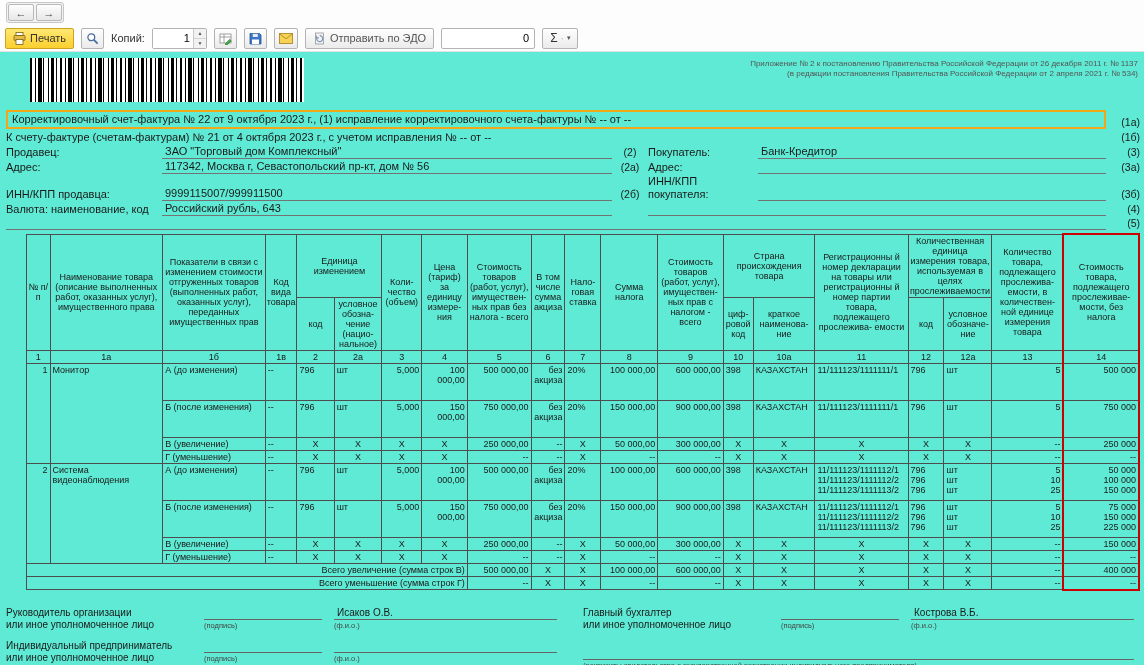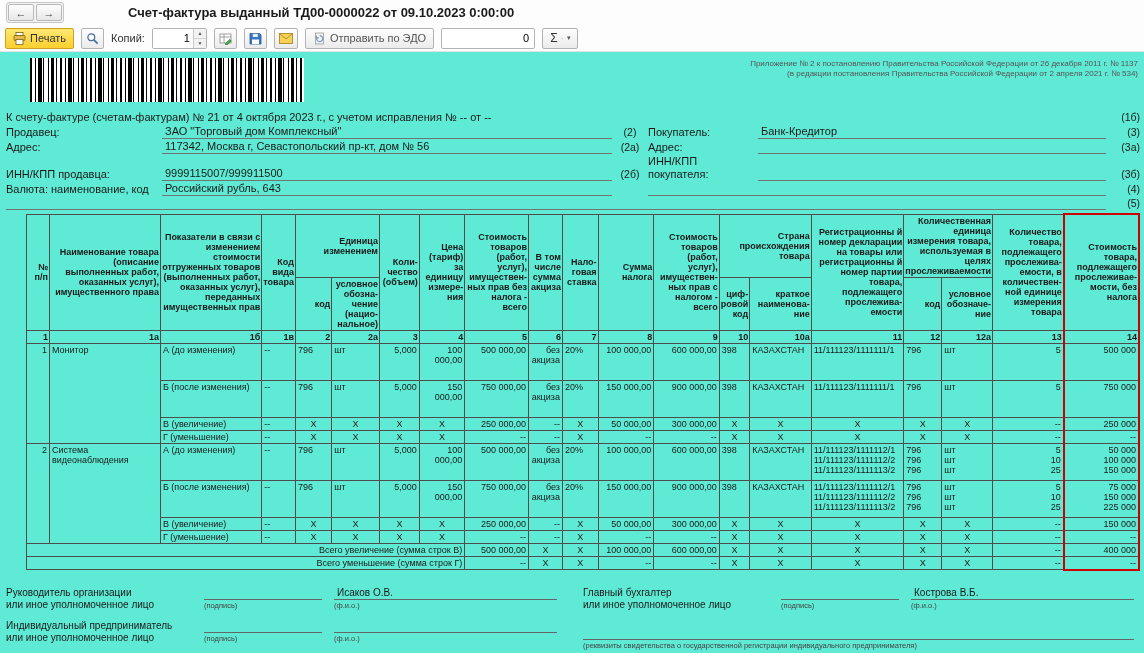--- a/index.html
+++ b/index.html
@@ -44,21 +44,21 @@
   .v2{flex:1}
   .fref{width:36px;flex:none;text-align:center;font-size:10.5px;white-space:nowrap}
   .fref.right{width:34px;text-align:right}
   .fgap{width:36px;flex:none}
   .l2{width:110px;flex:none}
   .orangebox{flex:1;border:2px solid #f0a818;padding:1px 4px;font-size:11px;line-height:13px;white-space:nowrap;overflow:hidden}
   .plainline{flex:1;padding:1px 6px 0 0;font-size:11px}
   
   table.inv{border-collapse:collapse;table-layout:fixed;margin:3px 0 0 20px;font-size:9px;line-height:10px}
   table.inv th,table.inv td{border:1px solid #4d4d4d;padding:1px 2px;word-wrap:break-word;overflow-wrap:break-word}
-  table.inv thead th{text-align:right;vertical-align:middle;font-weight:bold;padding:1px 1px}
+  table.inv thead th{text-align:center;vertical-align:middle;font-weight:normal;padding:1px 1px}
   table.inv td{vertical-align:top;white-space:pre-line}
   td.l{text-align:left} td.r{text-align:right} td.c{text-align:center}
   td.mid{vertical-align:middle}
   td.brk{word-break:break-all}
   tr.tall{height:37px}
   tr.numrow th{height:11px;padding:0}
   .redL{border-left:2px solid #cc0000 !important}
   .redR{border-right:2px solid #cc0000 !important}
   .redT{border-top:2px solid #cc0000 !important}
   .redB{border-bottom:2px solid #cc0000 !important}
@@ -78,21 +78,20 @@
 
 <div class="titlebar">
   <div class="navgroup">
     <div class="navbtn">
         <span>←</span>
       </div>
     <div class="navbtn">
         <span>→</span>
       </div>
   </div>
-  <div class="wintitle">Счет-фактура выданный ТД00-0000022 от 09.10.2023 0:00:00</div>
 </div>
 
 <div class="toolbar">
   <button class="btn print">
     <svg width="13" height="13" viewBox="0 0 13 13">
         <rect x="3" y="0.5" width="7" height="3" fill="#fdfdfd" stroke="#7d6017" stroke-width="0.8"></rect>
         <rect x="1" y="3.5" width="11" height="5" rx="0.8" fill="#e3bd45" stroke="#7d6017" stroke-width="0.8"></rect>
         <rect x="3" y="7.5" width="7" height="5" fill="#fff" stroke="#7d6017" stroke-width="0.8"></rect>
       </svg>
     <span>Печать</span>
@@ -149,20 +148,24 @@
 </div>
 
 <div class="doc">
 
   <div class="dochead">
     <div class="barcode"></div>
     <div class="legal">Приложение № 2 к постановлению Правительства Российской Федерации от 26 декабря 2011 г. № 1137
 (в редакции постановления Правительства Российской Федерации от 2 апреля 2021 г. № 534)</div>
   </div>
 
+  <div class="frow">
+    <div class="orangebox">Корректировочный счет-фактура № 22 от 9 октября 2023 г., (1) исправление корректировочного счета-фактуры № -- от --</div>
+    <span class="fref right">(1а)</span>
+  </div>
 
   <div class="frow">
     <div class="plainline">К счету-фактуре (счетам-фактурам) № 21 от 4 октября 2023 г., с учетом исправления № -- от --</div>
     <span class="fref right">(1б)</span>
   </div>
 
   <div class="frow">
     <span class="flabel fb">Продавец:</span>
     <span class="fval v1">ЗАО "Торговый дом Комплексный"</span>
     <span class="fref">(2)</span>

